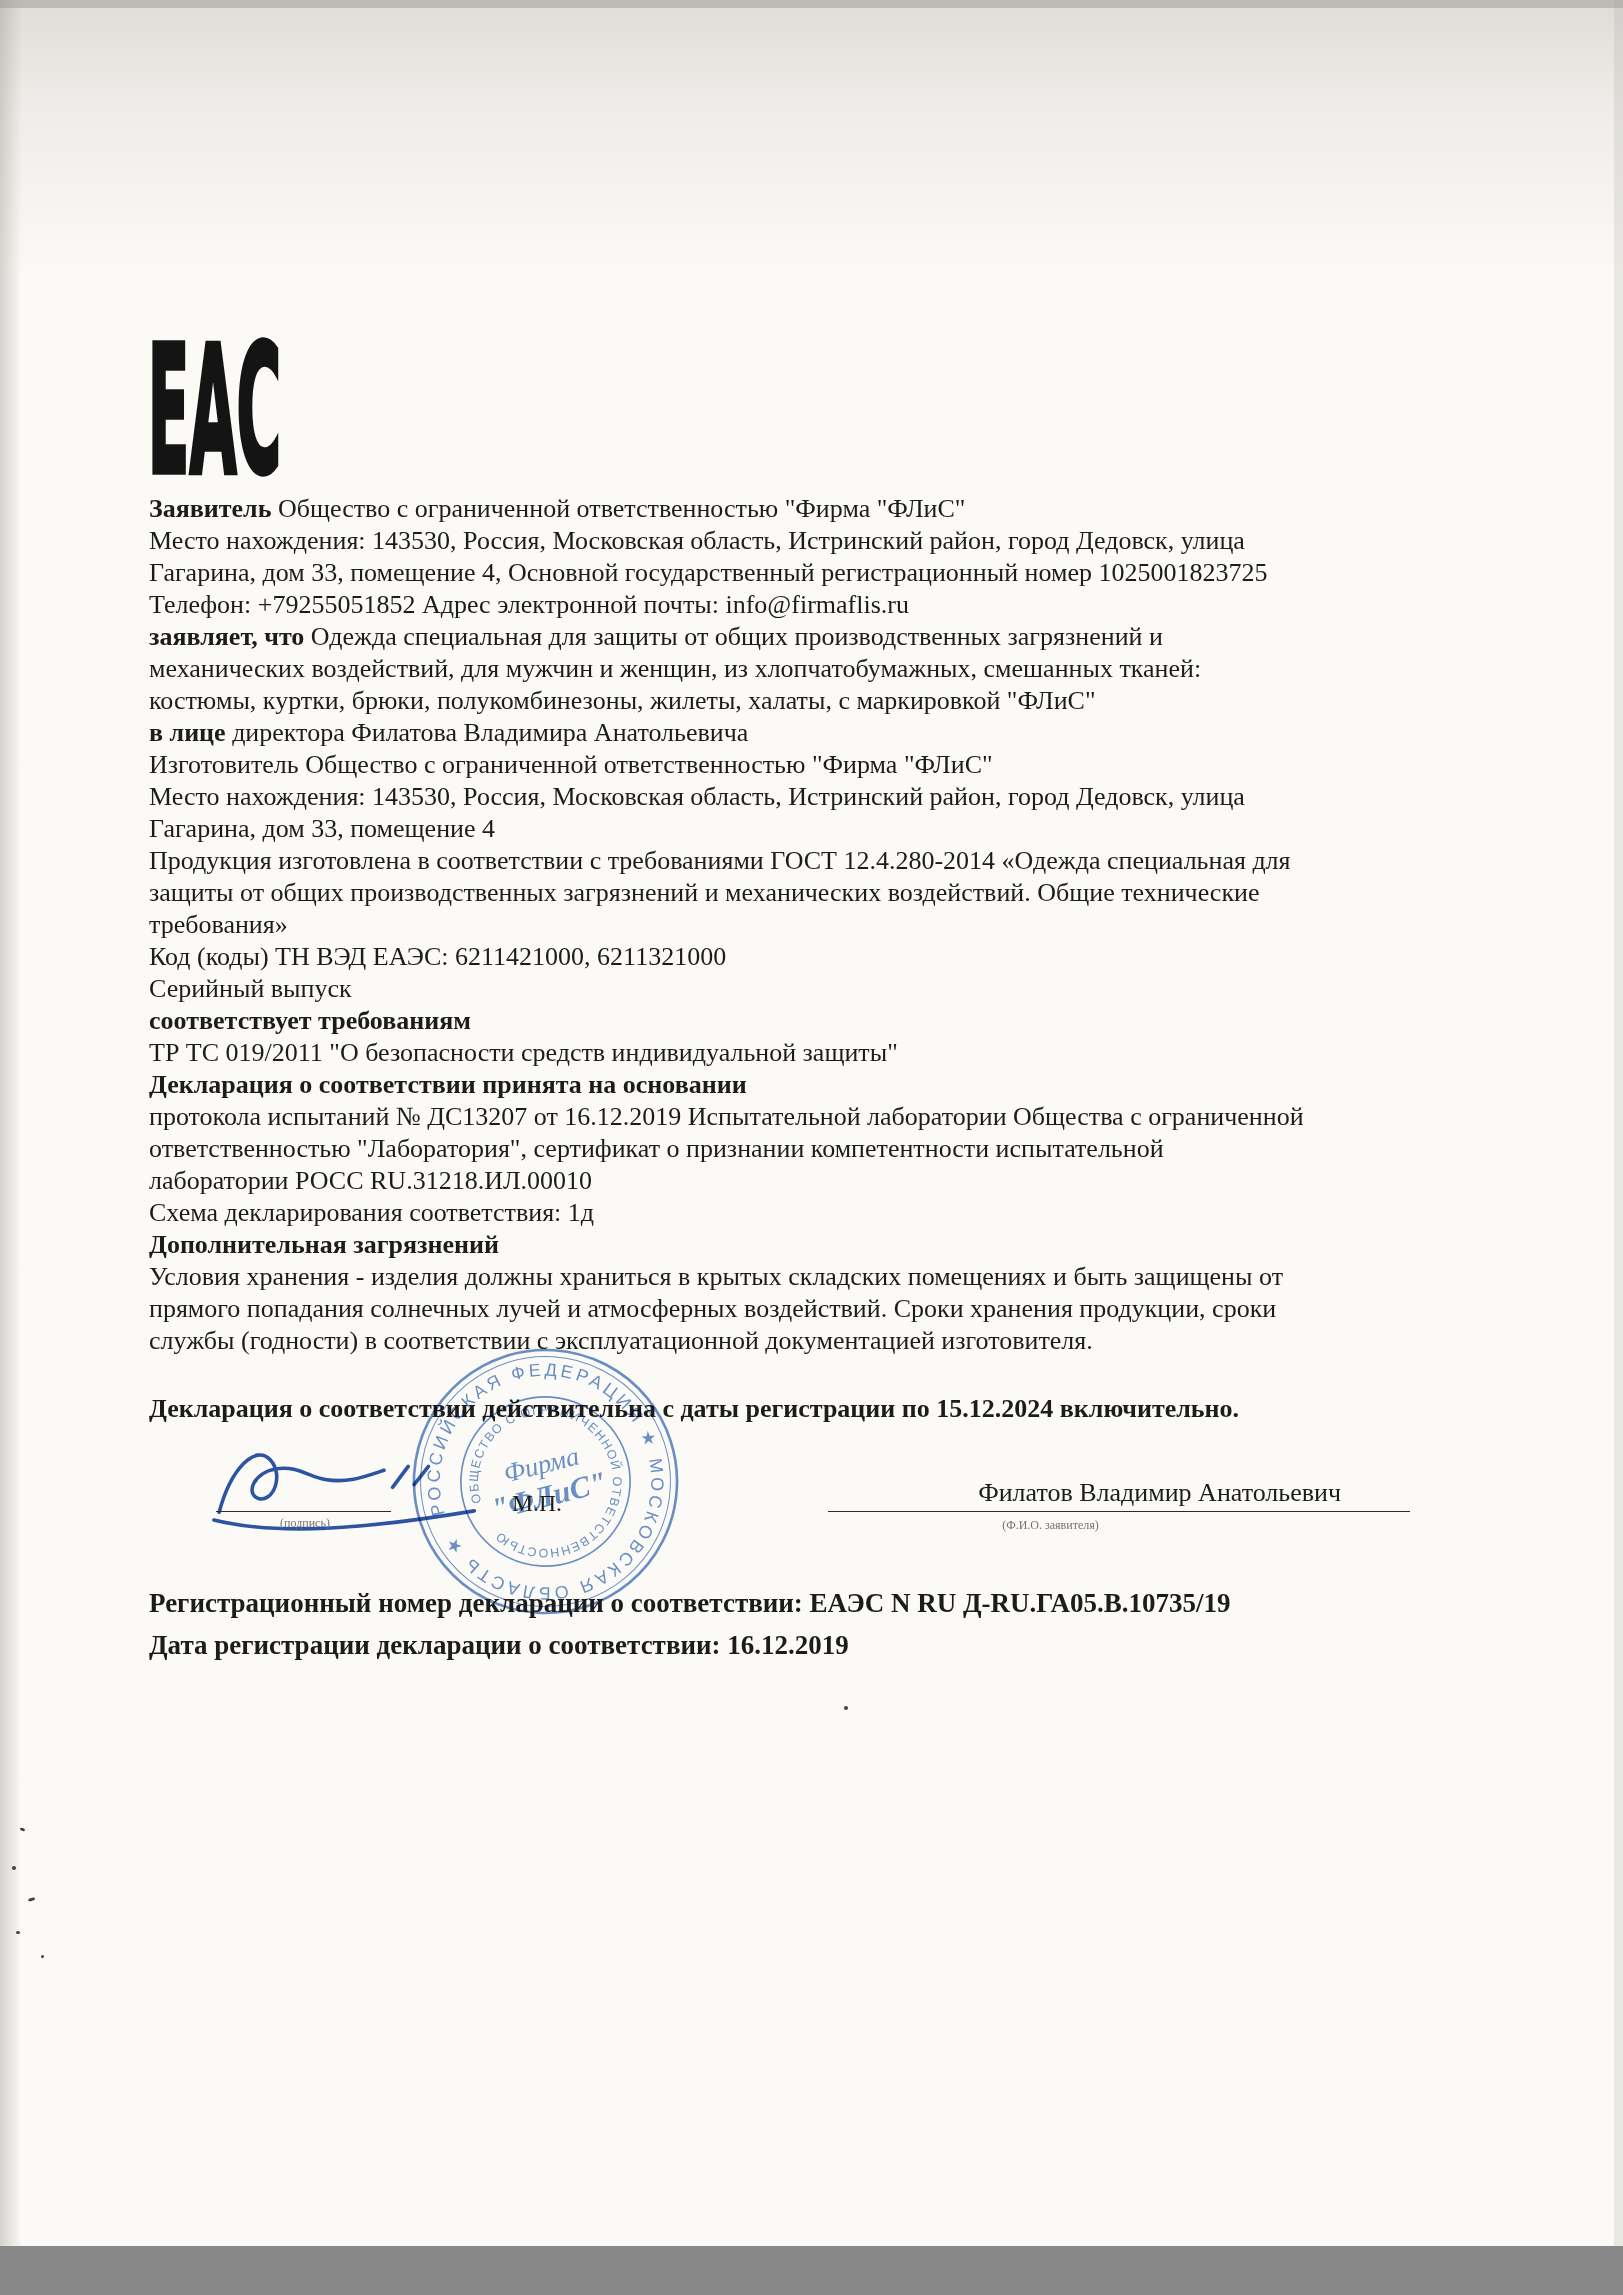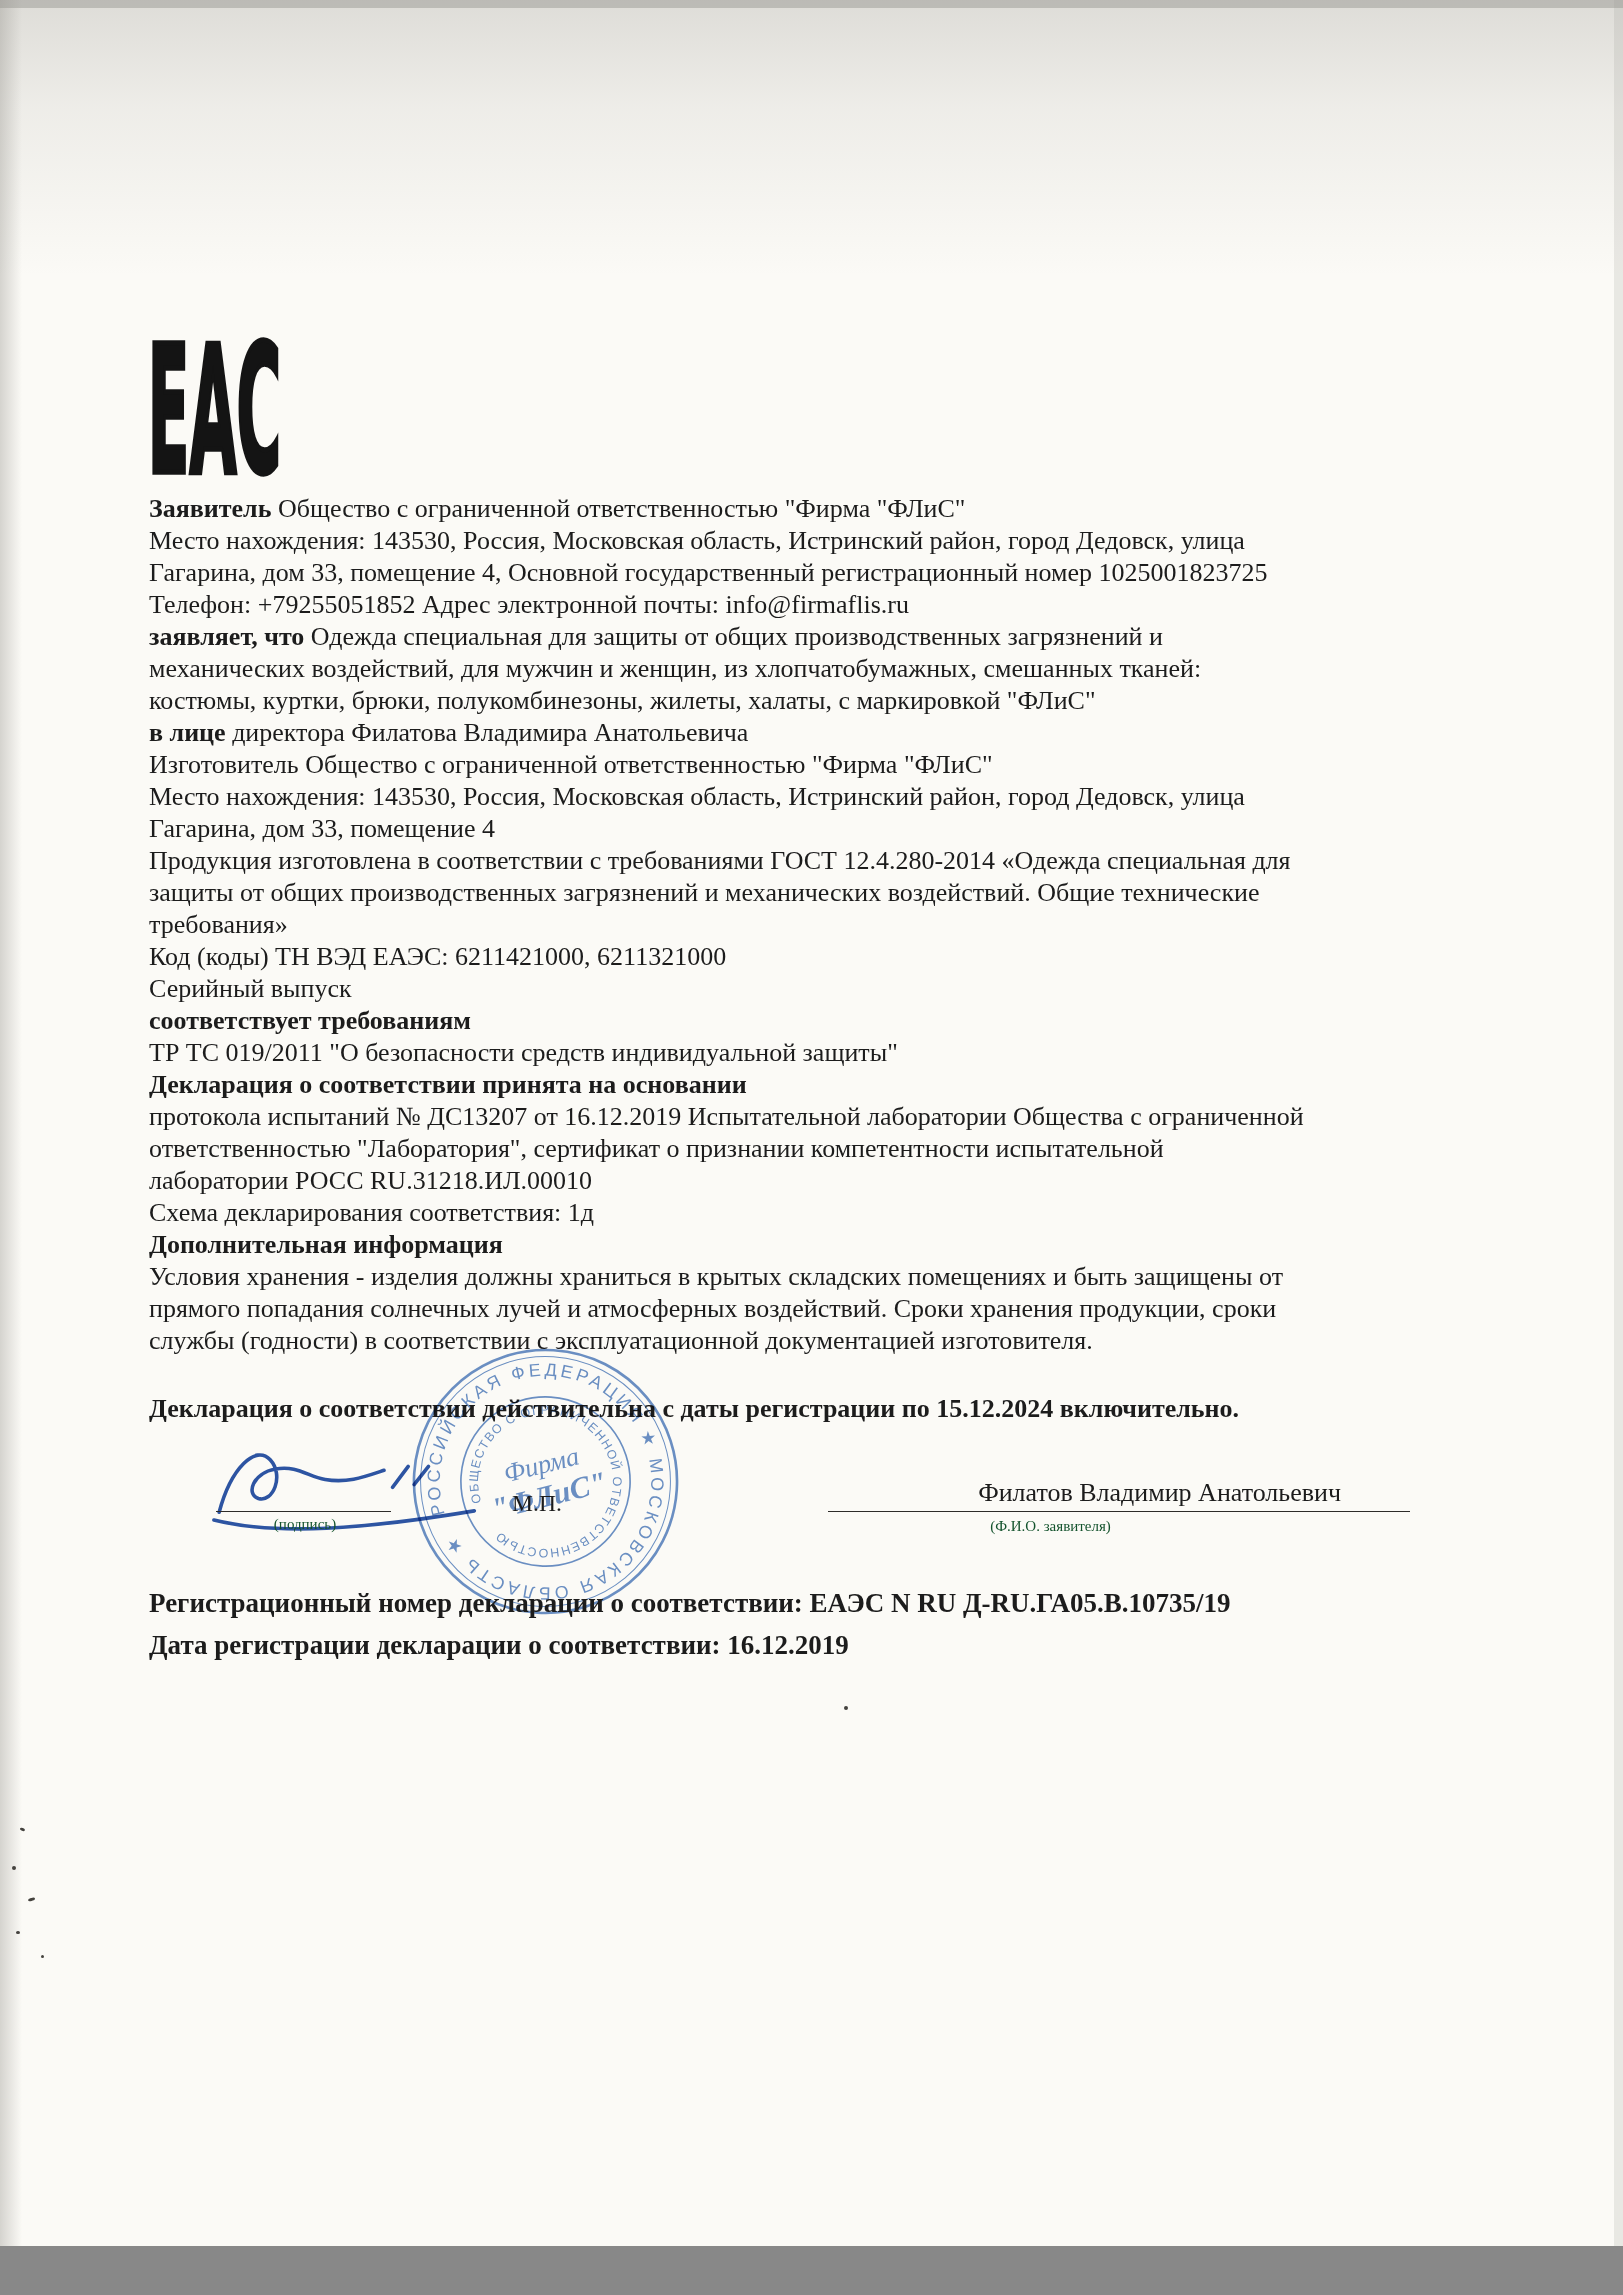--- a/index.html
+++ b/index.html
@@ -24,21 +24,21 @@
 
   .title{position:absolute;left:406px;top:357px;width:909px;text-align:center;
     font-family:"Liberation Sans", sans-serif;font-weight:bold;font-size:30px;line-height:41px;color:#1f1f1f;letter-spacing:0.3px;}
 
   .body-text{position:absolute;left:149px;top:493px;width:1393px;font-size:26px;line-height:32px;}
   .body-text p{margin:0;white-space:nowrap;}
   .body-text p.gap{margin-top:36px;}
   .b{font-weight:bold;}
 
   .sig-line{position:absolute;border-top:1.3px solid #2e2c29;height:0;}
-  .small-label{position:absolute;font-size:15px;color:#14532d;text-align:center;}
+  .small-label{position:absolute;font-size:12px;color:#737373;text-align:center;}
   .mp{position:absolute;left:512px;top:1490px;font-size:23.6px;}
   .fio{position:absolute;left:752px;top:1478px;width:589px;text-align:right;font-size:26px;}
 
   .footer-line{position:absolute;left:149px;font-size:27px;font-weight:bold;white-space:nowrap;}
 
   .stamp{position:absolute;left:410px;top:1346px;width:271px;height:271px;opacity:0.82;mix-blend-mode:multiply;}
   .signature-svg{position:absolute;left:193px;top:1427px;width:314px;height:118px;mix-blend-mode:multiply;}
 </style>
 </head>
 <body>
@@ -72,21 +72,21 @@
       <p><span>Изготовитель Общество с ограниченной ответственностью "Фирма "ФЛиС"</span></p>
       <p><span>Место нахождения: 143530, Россия, Московская область, Истринский район, город Дедовск, улица</span><br><span>Гагарина, дом 33, помещение 4</span></p>
       <p><span>Продукция изготовлена в соответствии с требованиями ГОСТ 12.4.280-2014 «Одежда специальная для</span><br><span>защиты от общих производственных загрязнений и механических воздействий. Общие технические</span><br><span>требования»</span></p>
       <p><span>Код (коды) ТН ВЭД ЕАЭС: 6211421000, 6211321000</span></p>
       <p><span>Серийный выпуск</span></p>
       <p><span class="b">соответствует требованиям</span></p>
       <p><span>ТР ТС 019/2011 "О безопасности средств индивидуальной защиты"</span></p>
       <p><span class="b">Декларация о соответствии принята на основании</span></p>
       <p><span>протокола испытаний № ДС13207 от 16.12.2019 Испытательной лаборатории Общества с ограниченной</span><br><span>ответственностью "Лаборатория", сертификат о признании компетентности испытательной</span><br><span>лаборатории РОСС RU.31218.ИЛ.00010</span></p>
       <p><span>Схема декларирования соответствия: 1д</span></p>
-      <p><span class="b">Дополнительная информация</span></p>
+      <p><span class="b">Дополнительная загрязнений</span></p>
       <p><span>Условия хранения - изделия должны храниться в крытых складских помещениях и быть защищены от</span><br><span>прямого попадания солнечных лучей и атмосферных воздействий. Сроки хранения продукции, сроки</span><br><span>службы (годности) в соответствии с эксплуатационной документацией изготовителя.</span></p>
       <p class="gap"><span class="b">Декларация о соответствии действительна с даты регистрации по 15.12.2024 включительно.</span></p>
     </div>
 
   <svg class="stamp" viewBox="0 0 410 410" xmlns="http://www.w3.org/2000/svg">
     <g transform="rotate(-18 205 205)" stroke="#4b79bd" fill="none">
       <circle cx="205" cy="205" r="199" stroke-width="4"></circle>
       <circle cx="205" cy="205" r="189" stroke-width="1.5"></circle>
       <circle cx="205" cy="205" r="128" stroke-width="2.5"></circle>
       <defs>

